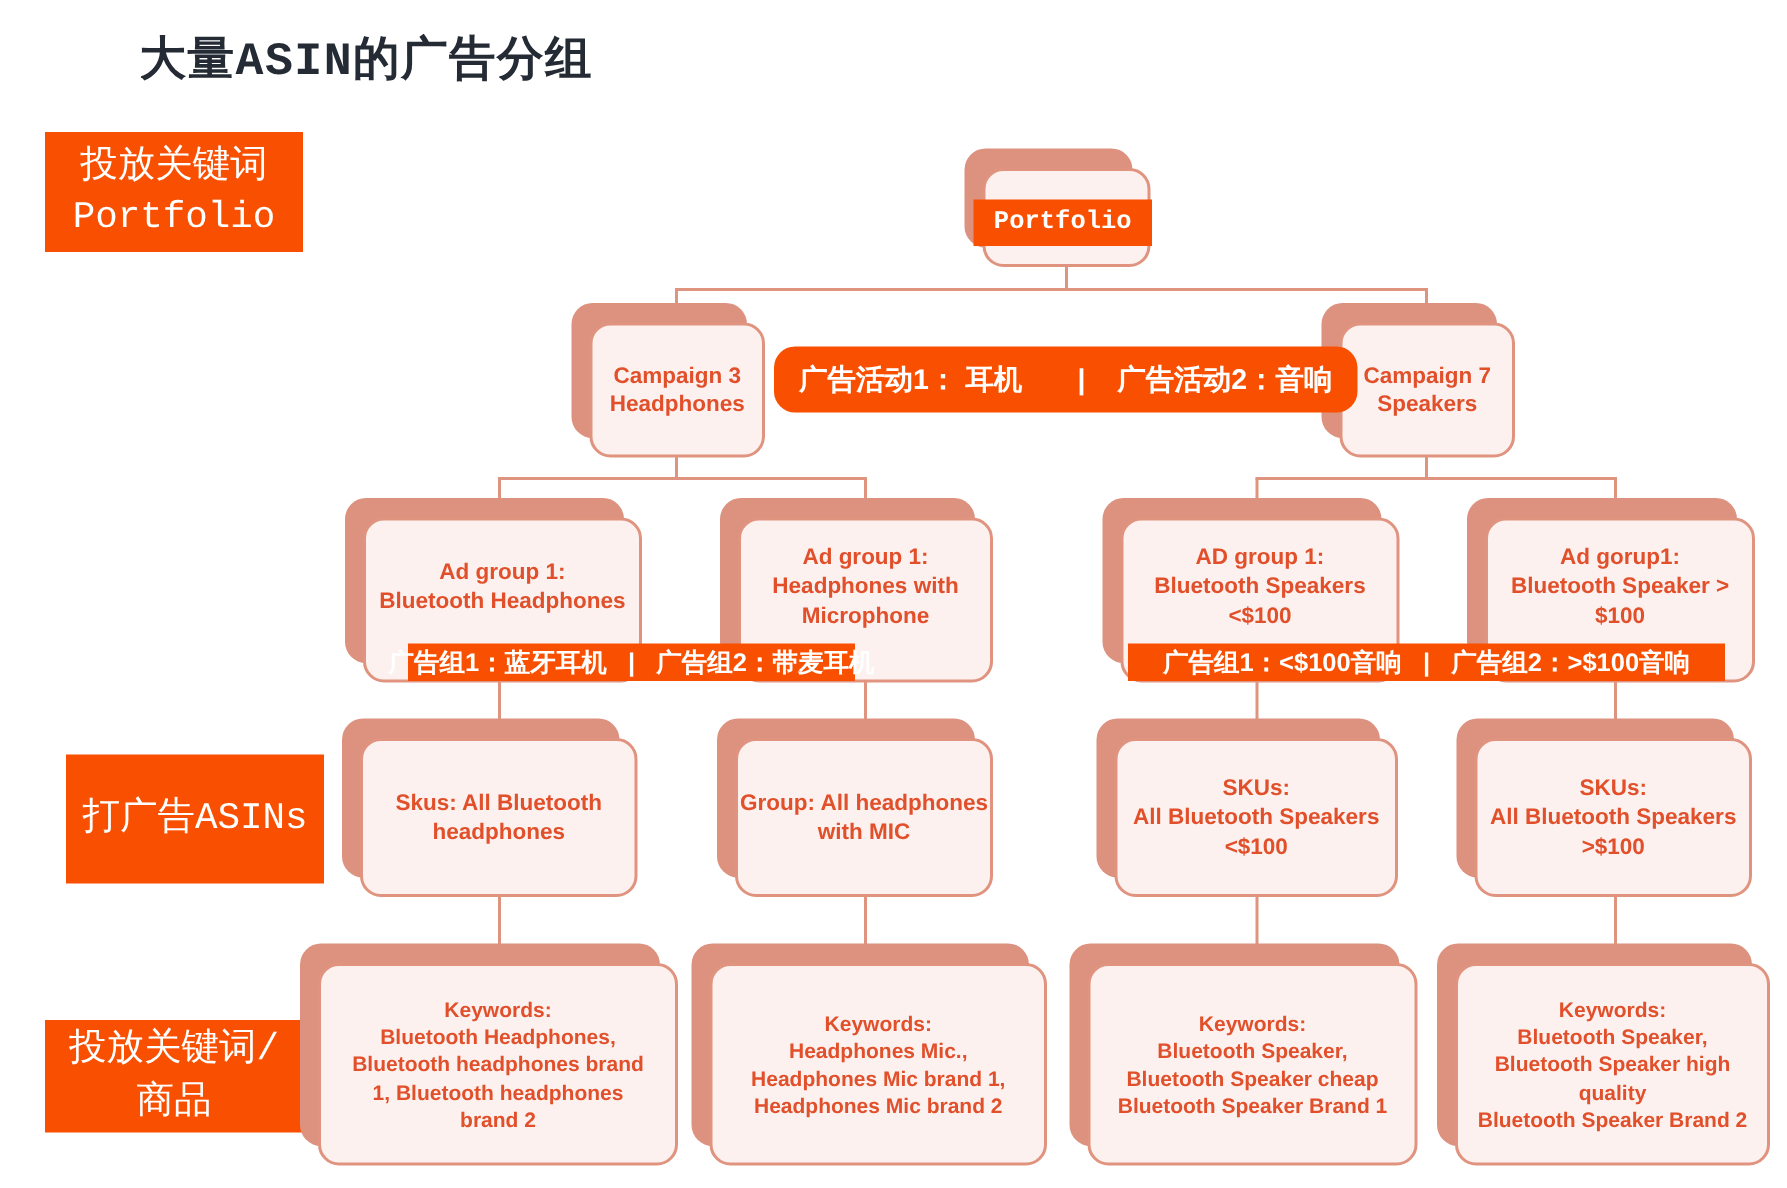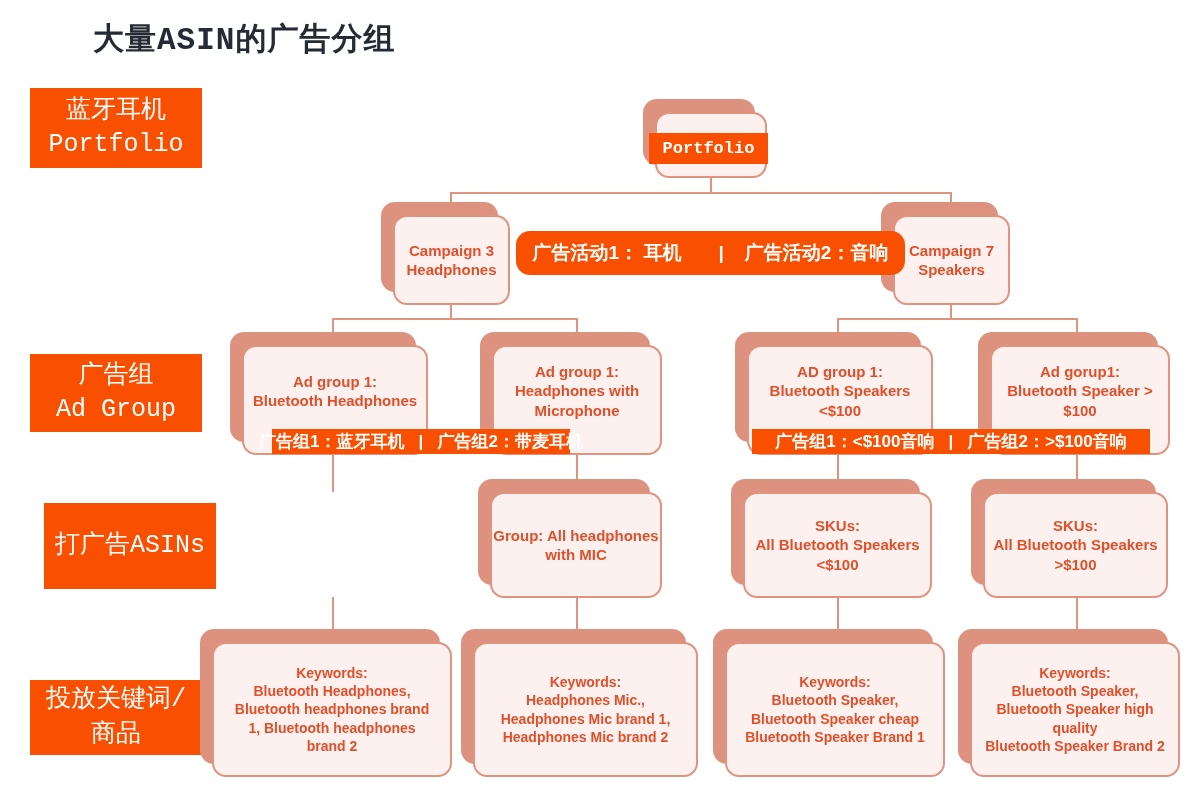--- a/index.html
+++ b/index.html
@@ -54,24 +54,22 @@
   .banner.adgroup-banner{font-size:17px;}
   .conn{position:absolute;background:var(--line-color);z-index:1;}
 </style>
 </head>
 <body>
 
 <div id="canvas">
 
   <div class="title">大量ASIN的广告分组</div>
 
-  <div class="side-label" style="top:88px;height:80px;">蓝牙耳机
+  <div class="side-label" style="top:88px;height:80px;">投放关键词
 Portfolio</div>
-  <div class="side-label" style="top:354px;height:78px;">广告组
-Ad Group</div>
   <div class="side-label" style="top:503px;height:86px;margin-left:14px;">打广告ASINs</div>
   <div class="side-label" style="top:680px;height:75px;">投放关键词/
 商品</div>
 
   <div class="conn" style="left:710px;top:177px;width:2px;height:16px;"></div>
   <div class="conn" style="left:450px;top:192px;width:502px;height:2px;"></div>
   <div class="conn" style="left:450px;top:193px;width:2px;height:22px;"></div>
   <div class="conn" style="left:950px;top:193px;width:2px;height:22px;"></div>
   <div class="conn" style="left:450px;top:304px;width:2px;height:15px;"></div>
   <div class="conn" style="left:332px;top:318px;width:246px;height:2px;"></div>
@@ -127,20 +125,25 @@
   </div>
   <div class="node adgroup" style="left:990px;top:345px;width:180px;height:110px;">
     <div class="back"></div>
     <div class="front">Ad gorup1:
 Bluetooth Speaker &gt;
 $100</div>
   </div>
   <div class="banner adgroup-banner" style="left:272px;top:429px;width:298px;height:25px;">广告组1：蓝牙耳机   |   广告组2：带麦耳机</div>
   <div class="banner adgroup-banner" style="left:752px;top:429px;width:398px;height:25px;">广告组1：&lt;$100音响   |   广告组2：&gt;$100音响</div>
 
+  <div class="node sku" style="left:240px;top:492px;width:185px;height:106px;">
+    <div class="back"></div>
+    <div class="front">Skus: All Bluetooth
+headphones</div>
+  </div>
   <div class="node sku" style="left:490px;top:492px;width:172px;height:106px;">
     <div class="back"></div>
     <div class="front">Group: All headphones
 with MIC</div>
   </div>
   <div class="node sku" style="left:743px;top:492px;width:189px;height:106px;">
     <div class="back"></div>
     <div class="front">SKUs:
 All Bluetooth Speakers
 &lt;$100</div>

